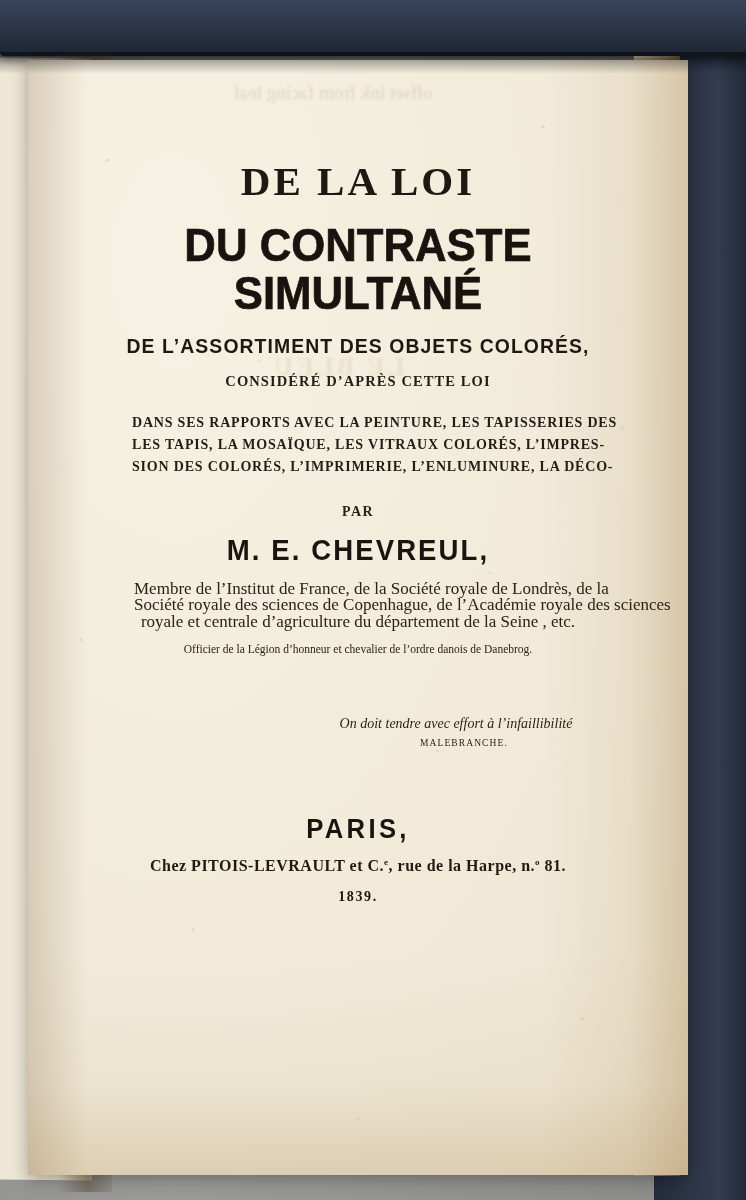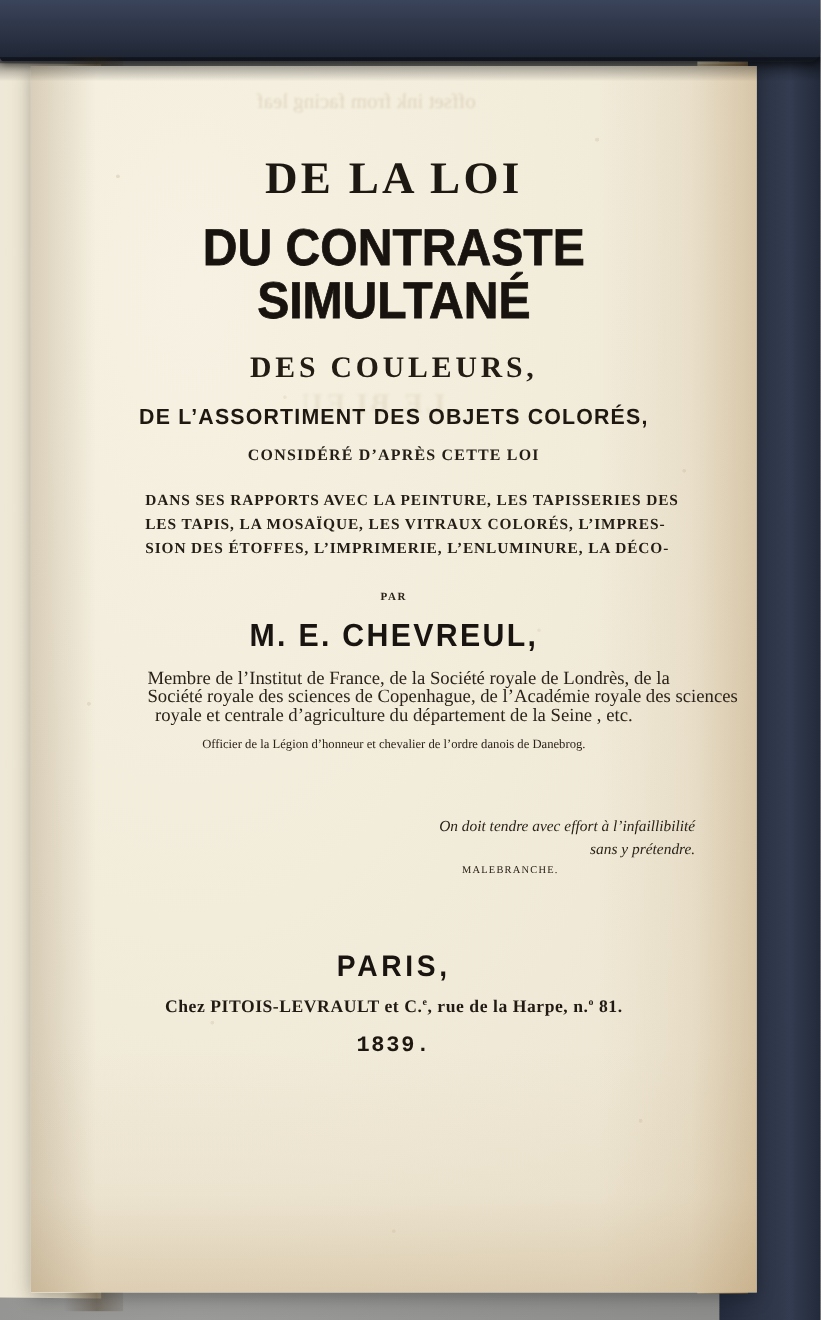--- a/index.html
+++ b/index.html
@@ -160,21 +160,21 @@
     z-index: 2;
     padding: 0 56px;
     color: #241d15;
     text-align: center;
   }
 
   .t-line { margin: 0; }
 
   
   #title-main {
-    margin-top: 80px;
+    margin-top: 100px;
     font-family: "Liberation Serif", serif;
     font-weight: bold;
     font-size: 41px;
     letter-spacing: 3px;
     line-height: 1.05;
     color: #1d1811;
   }
 
   
   #title-sub {
@@ -241,21 +241,21 @@
     letter-spacing: .8px;
     color: #241d15;
   }
   #scope .t-line { white-space: nowrap; }
 
   
   #by-label {
     margin-top: 26px;
     font-family: "Liberation Serif", serif;
     font-weight: bold;
-    font-size: 10px;
+    font-size: 14px;
     letter-spacing: 1.4px;
     color: #2b231a;
   }
 
   
   #author-name {
     margin-top: 14px;
     font-family: "Liberation Sans", sans-serif;
     font-weight: bold;
     font-size: 29px;
@@ -281,21 +281,21 @@
     font-size: 11.5px;
     line-height: 16px;
     color: #2b2219;
     white-space: nowrap;
   }
 
   
   #epigraph {
     margin: 56px 0 0 0;
     padding-left: 196px;
-    text-align: right;
+    text-align: center;
     font-family: "Liberation Serif", serif;
     font-style: italic;
     font-size: 14px;
     line-height: 21px;
     color: #2a2219;
   }
   #epigraph-source {
     margin: 4px 0 0 0;
     padding-left: 336px;
     text-align: left;
@@ -320,23 +320,23 @@
     font-family: "Liberation Serif", serif;
     font-weight: bold;
     font-size: 16px;
     letter-spacing: .5px;
     color: #211a13;
     white-space: nowrap;
   }
   #publisher sup { font-size: 9px; vertical-align: super; }
   #year {
     margin-top: 13px;
-    font-family: Liberation Mono, monospace;
-    font-weight: bold;
-    font-size: 20px;
+    font-family: Liberation Serif, serif;
+    font-weight: bold;
+    font-size: 14px;
     letter-spacing: 1.6px;
     color: #1d1710;
   }
 
   
   #text-block * { text-rendering: optimizeLegibility; }
 </style>
 </head>
 <body>
 
@@ -349,48 +349,46 @@
 
     <div id="show-through">offset ink from facing leaf</div>
     <div id="show-through-2">LE BLEU</div>
 
     <div id="text-block">
 
       <div id="title-main" class="t-line">DE LA LOI</div>
 
       <div id="title-sub" class="t-line">DU CONTRASTE SIMULTANÉ</div>
 
-      <div id="title-couleurs" class="t-line">DES COULEURS,</div>
 
 
       <div id="title-assortiment" class="t-line">DE L’ASSORTIMENT DES OBJETS COLORÉS,</div>
 
       <div id="title-considere" class="t-line">CONSIDÉRÉ D’APRÈS CETTE LOI</div>
 
       <div id="scope">
         <div class="t-line">DANS SES RAPPORTS AVEC LA PEINTURE, LES TAPISSERIES DES</div>
         <div class="t-line">LES TAPIS, LA MOSAÏQUE, LES VITRAUX COLORÉS, L’IMPRES-</div>
-        <div class="t-line">SION DES ÉTOFFES, L’IMPRIMERIE, L’ENLUMINURE, LA DÉCO-</div>
+        <div class="t-line">SION DES COLORÉS, L’IMPRIMERIE, L’ENLUMINURE, LA DÉCO-</div>
       </div>
 
       <div id="by-label" class="t-line">PAR</div>
 
       <div id="author-name" class="t-line">M. E. CHEVREUL,</div>
 
       <div id="affiliations">
         <div class="t-line">Membre de l’Institut de France, de la Société royale de Londrès, de la</div>
         <div class="t-line">Société royale des sciences de Copenhague, de l’Académie royale des sciences</div>
         <div class="t-line">royale et centrale d’agriculture du département de la Seine , etc.</div>
       </div>
 
       <div id="honours">Officier de la Légion d’honneur et chevalier de l’ordre danois de Danebrog.</div>
 
       <div id="epigraph">
         <div class="t-line">On doit tendre avec effort à l’infaillibilité</div>
-        <div class="t-line">sans y prétendre.</div>
       </div>
       <div id="epigraph-source">MALEBRANCHE.</div>
 
       <div id="city" class="t-line">PARIS,</div>
 
       <div id="publisher" class="t-line"><span>Chez PITOIS-LEVRAULT et C.</span><sup>e</sup><span>, rue de la Harpe, n.</span><sup>o</sup><span> 81.</span></div>
 
       <div id="year" class="t-line">1839.</div>
 
     </div>

